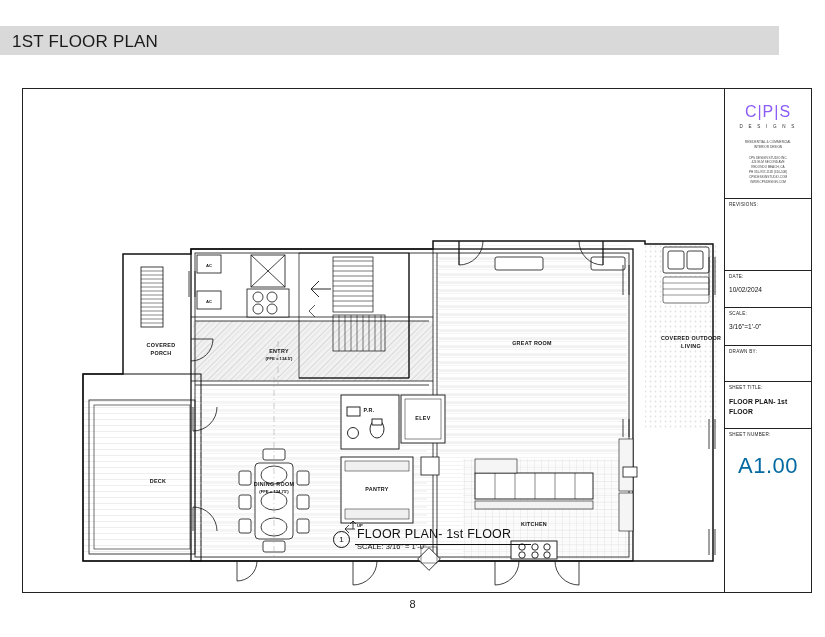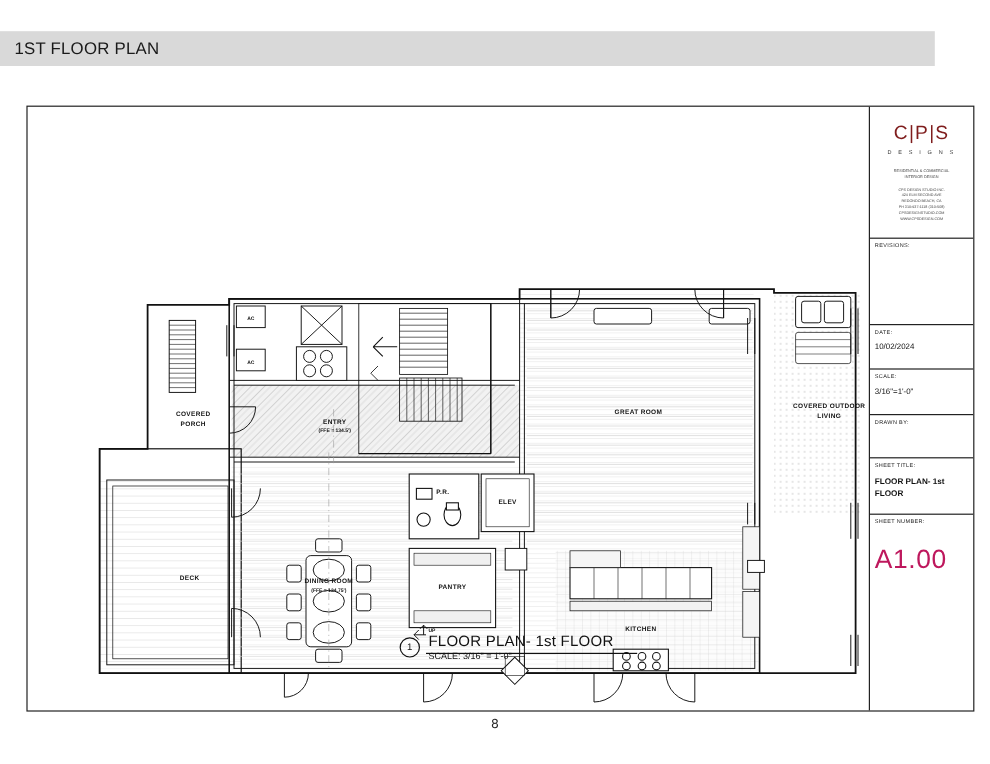--- a/index.html
+++ b/index.html
@@ -19,21 +19,21 @@
   
   #header-band {
     position: absolute;
     left: 0; top: 26px;
     width: 779px; height: 29px;
     background: #d9d9d9;
   }
   #header-title {
     position: absolute;
     left: 12px; top: 32px;
-    font-size: 14px;
+    font-size: 17px;
     letter-spacing: .2px;
     color: #1a1a1a;
   }
 
   
   #sheet {
     position: absolute;
     left: 22px; top: 88px;
     width: 790px; height: 505px;
     border: 1.5px solid #222;
@@ -50,37 +50,37 @@
     color: #111;
   }
   .tb-cell {
     border-bottom: 1.1px solid #222;
     padding: 3px 4px;
     position: relative;
   }
   .tb-label { font-size: 4.6px; letter-spacing: .3px; color: #222; }
   #logo-cell { height: 110px; text-align: center; padding-top: 14px; border-bottom: 1.1px solid #222;}
   #logo-text {
-    font-size: 16px; letter-spacing: 1px; color: #7f1d1d;
+    font-size: 16px; letter-spacing: 1px; color: #8b5cf6;
     font-family: "Liberation Sans", sans-serif;
   }
   #logo-sub { font-size: 4.6px; letter-spacing: 2.2px; color: #333; margin-top: 3px; }
   #logo-tag { font-size: 3.2px; line-height: 1.5; color: #444; margin-top: 11px; }
   #logo-addr { font-size: 3.1px; line-height: 1.55; color: #444; margin-top: 6px; }
   #rev-cell { height: 72px; }
   #proj-cell { height: 85px; text-align: center; }
   #proj-text { font-size: 7.2px; line-height: 1.45; margin-top: 12px; font-weight: bold; color: #111; }
   #date-cell { height: 37px; }
   #scale-cell { height: 38px; }
   #drawn-cell { height: 36px; }
   #sheettitle-cell { height: 47px; }
   #sheetnum-cell { height: 78px; border-bottom: none; }
   .tb-val { font-size: 7px; margin-top: 7px; text-align: center; font-weight: bold; color: #111;}
   .tb-val-left { font-size: 6.6px; margin-top: 7px; color: #111; }
-  #sheetnum-val { font-size: 22px; margin-top: 16px; letter-spacing: .5px; color: #be185d; }
+  #sheetnum-val { font-size: 22px; margin-top: 16px; text-align: center; letter-spacing: .5px; color: #0369a1; }
 
   
   #plan {
     position: absolute;
     left: 0; top: 0;
     width: 703px; height: 503px;
     overflow: hidden;
   }
   #plan svg { display: block; }
 

